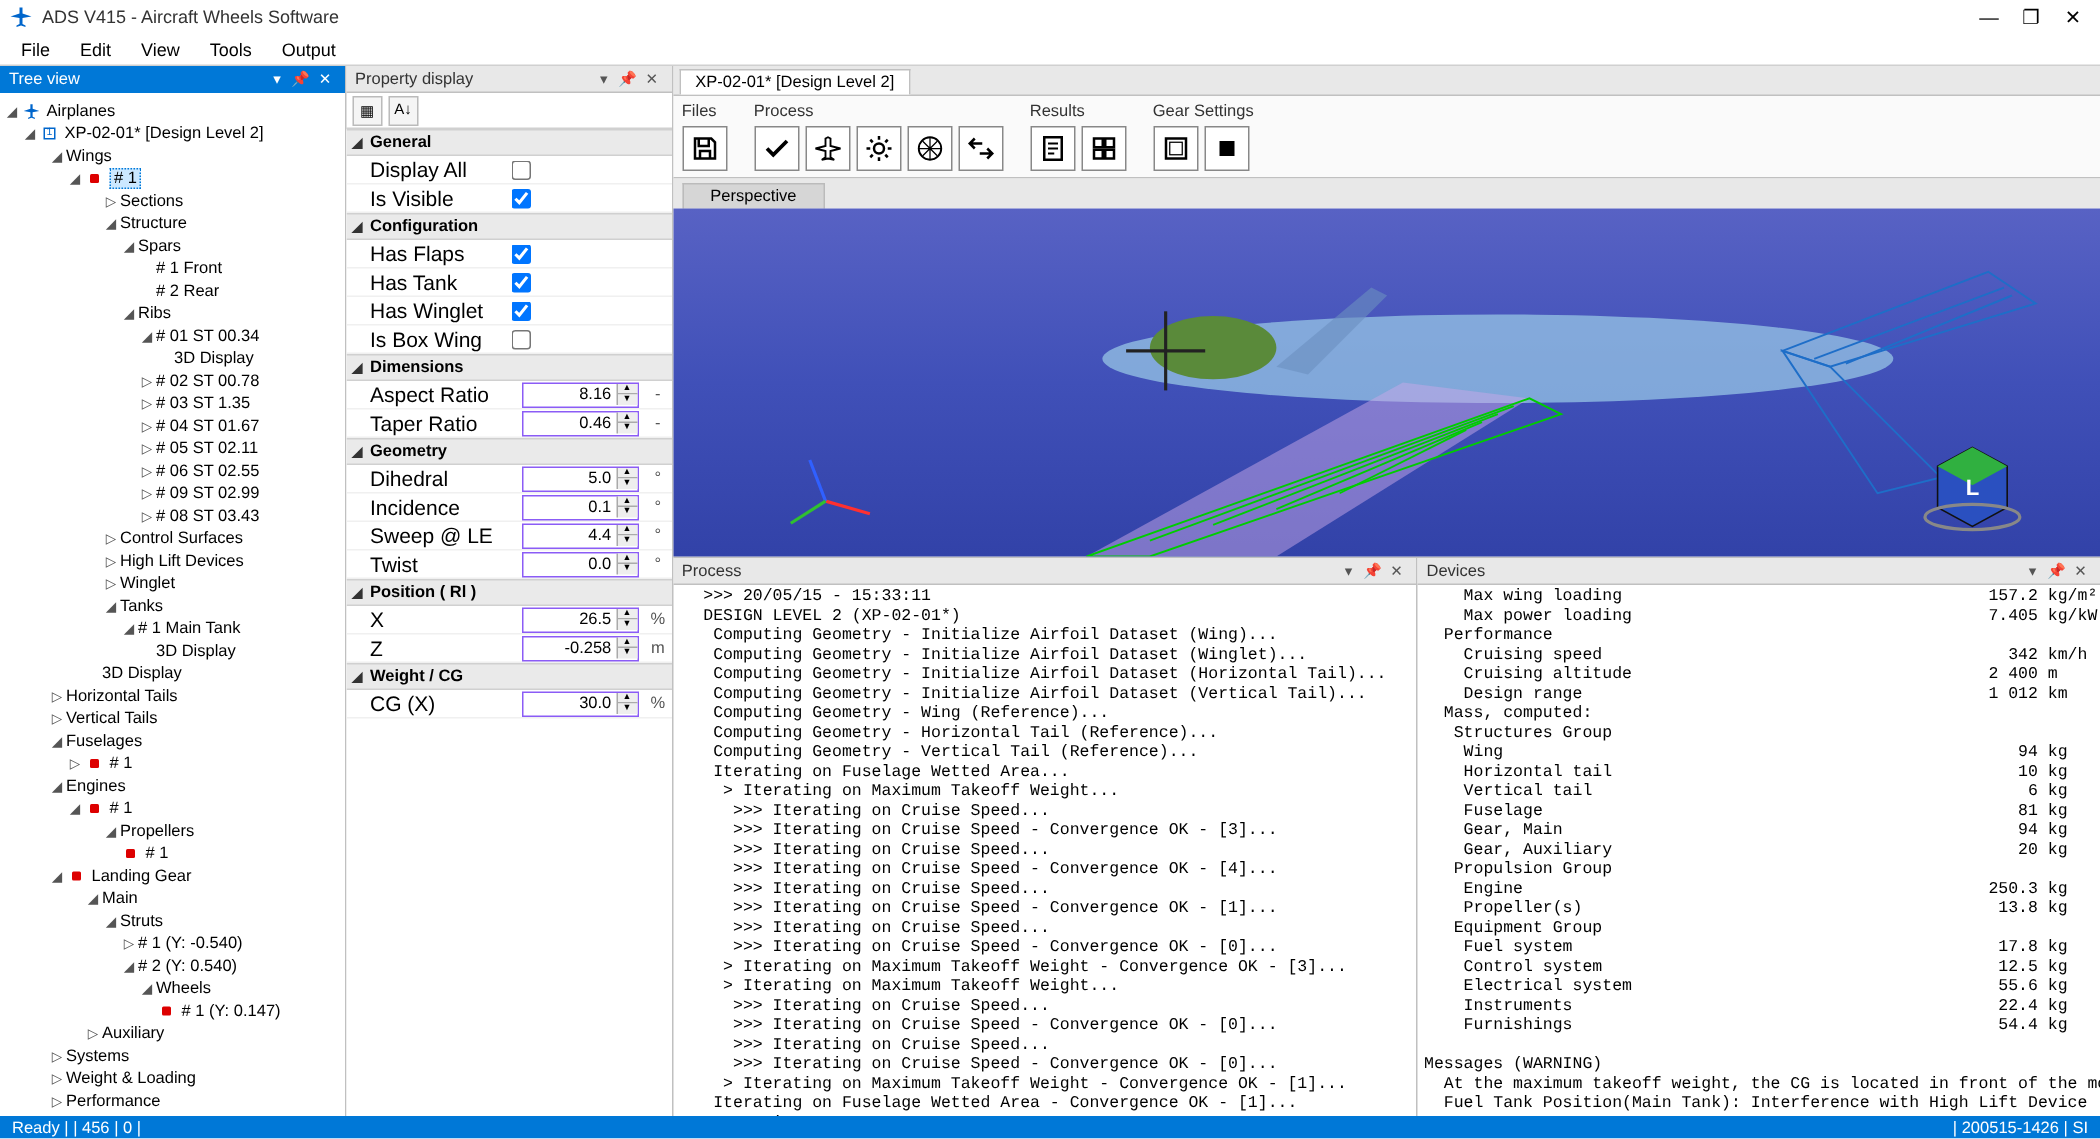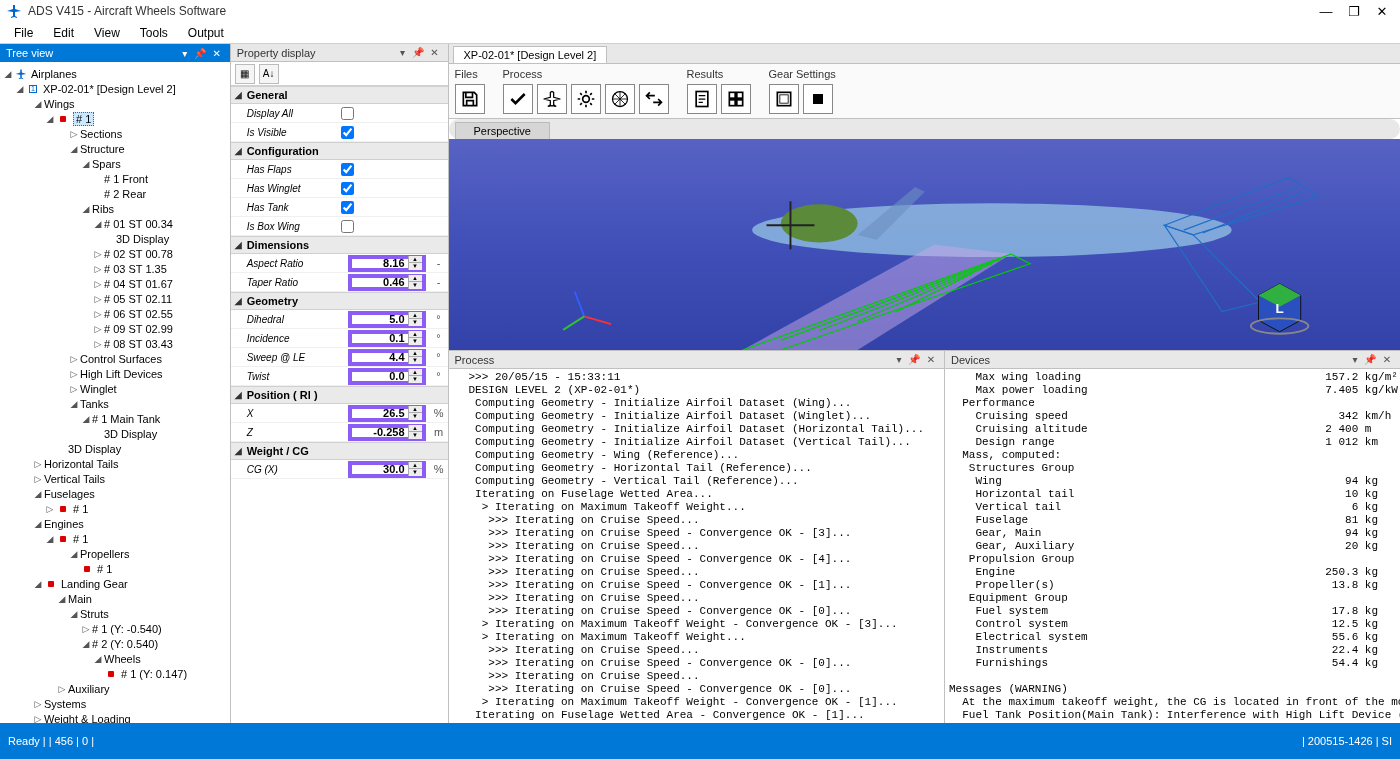--- a/index.html
+++ b/index.html
@@ -34,54 +34,54 @@
 .bullet-sq { width: 8px; height: 8px; border: 1px solid #555; display: inline-block; font-size: 7px; line-height: 6px; text-align: center; }
 
 
 .prop-panel { width: 238px; display: flex; flex-direction: column; border-right: 1px solid #c0c0c0; }
 .prop-toolbar { height: 24px; border-bottom: 1px solid #d0d0d0; display: flex; align-items: center; padding: 0 4px; gap: 4px; }
 .prop-tool-btn { width: 20px; height: 20px; border: 1px solid #bbb; background: #f5f5f5; display: flex; align-items: center; justify-content: center; cursor: pointer; font-size: 10px; }
 .prop-body { flex: 1; overflow: auto; background: #fff; }
 .prop-group-hdr { background: #eaeaea; height: 18px; display: flex; align-items: center; padding-left: 4px; font-weight: bold; border-top: 1px solid #d0d0d0; border-bottom: 1px solid #d0d0d0; font-size: 11px; }
 .prop-group-hdr .tog { width: 12px; font-size: 9px; color: #333; }
 .prop-row { display: flex; align-items: center; height: 19px; border-bottom: 1px solid #f0f0f0; }
-.prop-row .name { width: 110px; padding-left: 16px; font-size: 10px; font-style: italic; }
+.prop-row .name { width: 110px; padding-left: 16px; font-size: 14px; }
 .prop-row .val { flex: 1; display: flex; align-items: center; padding-right: 4px; }
 .prop-row .unit { width: 18px; text-align: center; color: #555; font-size: 11px; }
 .prop-checkbox { width: 13px; height: 13px; }
-.prop-spinner { display: flex; align-items: center; border: 4px solid #8b5cf6; height: 17px; width: 78px; margin-left: auto; font-weight: bold; }
+.prop-spinner { display: flex; align-items: center; border: 1px solid #8b5cf6; height: 17px; width: 78px; margin-left: auto; }
 .prop-spinner .num { flex: 1; text-align: right; padding-right: 3px; font-size: 11px; }
 .prop-spinner .spins { width: 14px; display: flex; flex-direction: column; border-left: 1px solid #aaa; }
 .prop-spinner .spin-btn { height: 7px; font-size: 6px; line-height: 6px; text-align: center; background: #eee; cursor: pointer; }
 .prop-spinner .spin-btn:first-child { border-bottom: 1px solid #aaa; }
 
 
 .right-area { flex: 1; display: flex; flex-direction: column; }
 .doc-tab-bar { height: 20px; background: #e8e8e8; border-bottom: 1px solid #c0c0c0; display: flex; align-items: flex-end; padding-left: 4px; }
 .doc-tab { background: #fff; border: 1px solid #c0c0c0; border-bottom: none; padding: 2px 10px; font-size: 11px; cursor: pointer; }
 
 .ribbon { display: flex; padding: 4px 6px; gap: 18px; border-bottom: 1px solid #c0c0c0; background: #fafafa; }
 .ribbon-group { display: flex; flex-direction: column; }
 .ribbon-group .grp-label { font-size: 11px; color: #333; margin-bottom: 4px; }
 .ribbon-group .grp-btns { display: flex; gap: 4px; }
 .ribbon-btn { width: 30px; height: 30px; border: 1px solid #888; background: #fff; display: flex; align-items: center; justify-content: center; cursor: pointer; }
 .ribbon-btn svg { width: 20px; height: 20px; }
 
 .viewport-area { flex: 1; display: flex; flex-direction: column; min-height: 0; }
-.view-tab-bar { height: 20px; background: #e8e8e8; display: flex; align-items: flex-end; padding-left: 6px; border-radius: 10px; }
+.view-tab-bar { height: 20px; background: #e8e8e8; display: flex; align-items: flex-end; padding-left: 6px; }
 .view-tab { background: #d6d6d6; border: 1px solid #bbb; border-bottom: none; padding: 2px 18px; font-size: 11px; cursor: pointer; }
 .viewport-3d { flex: 1; background: linear-gradient(to bottom, #5862c4 0%, #4050b8 50%, #3242a8 100%); position: relative; overflow: hidden; }
 
 .bottom-panels { height: 373px; display: flex; border-top: 1px solid #c0c0c0; }
 .console-panel { flex: 1; display: flex; flex-direction: column; border-right: 1px solid #c0c0c0; min-width: 0; }
 .output-panel { width: 455px; display: flex; flex-direction: column; }
 .console-body { flex: 1; overflow: auto; background: #fff; font-family: Liberation Mono, monospace; font-size: 11px; line-height: 13px; padding: 2px 20px; white-space: pre; }
 .output-body { flex: 1; overflow: auto; background: #fff; font-family: "Courier New", monospace; font-size: 11px; line-height: 13px; padding: 2px 4px; white-space: pre; }
 
-.statusbar { height: 36px; background: #0078d7; color: #fff; display: flex; align-items: center; padding: 0 8px; font-size: 11px; }
+.statusbar { height: 15px; background: #0078d7; color: #fff; display: flex; align-items: center; padding: 0 8px; font-size: 11px; }
 .statusbar .left { flex: 1; }
 .statusbar .right { }
 
 
 .aircraft-svg { position: absolute; top: 0; left: 0; width: 100%; height: 100%; }
 </style>
 </head>
 <body>
 
 <div class="titlebar">
@@ -355,28 +355,28 @@
           <span>Configuration</span>
         </div>
       <div class="prop-row">
           <span class="name">Has Flaps</span>
           <span class="val">
             <input type="checkbox" class="prop-checkbox" checked="" style="">
           </span>
           <span class="unit"></span>
         </div>
       <div class="prop-row">
+          <span class="name">Has Tank</span>
+          <span class="val">
+            <input type="checkbox" class="prop-checkbox" checked="" style="">
+          </span>
+          <span class="unit"></span>
+        </div>
+      <div class="prop-row">
           <span class="name">Has Winglet</span>
-          <span class="val">
-            <input type="checkbox" class="prop-checkbox" checked="" style="">
-          </span>
-          <span class="unit"></span>
-        </div>
-      <div class="prop-row">
-          <span class="name">Has Tank</span>
           <span class="val">
             <input type="checkbox" class="prop-checkbox" checked="" style="">
           </span>
           <span class="unit"></span>
         </div>
       <div class="prop-row">
           <span class="name">Is Box Wing</span>
           <span class="val">
             <input type="checkbox" class="prop-checkbox" style="">
           </span>

